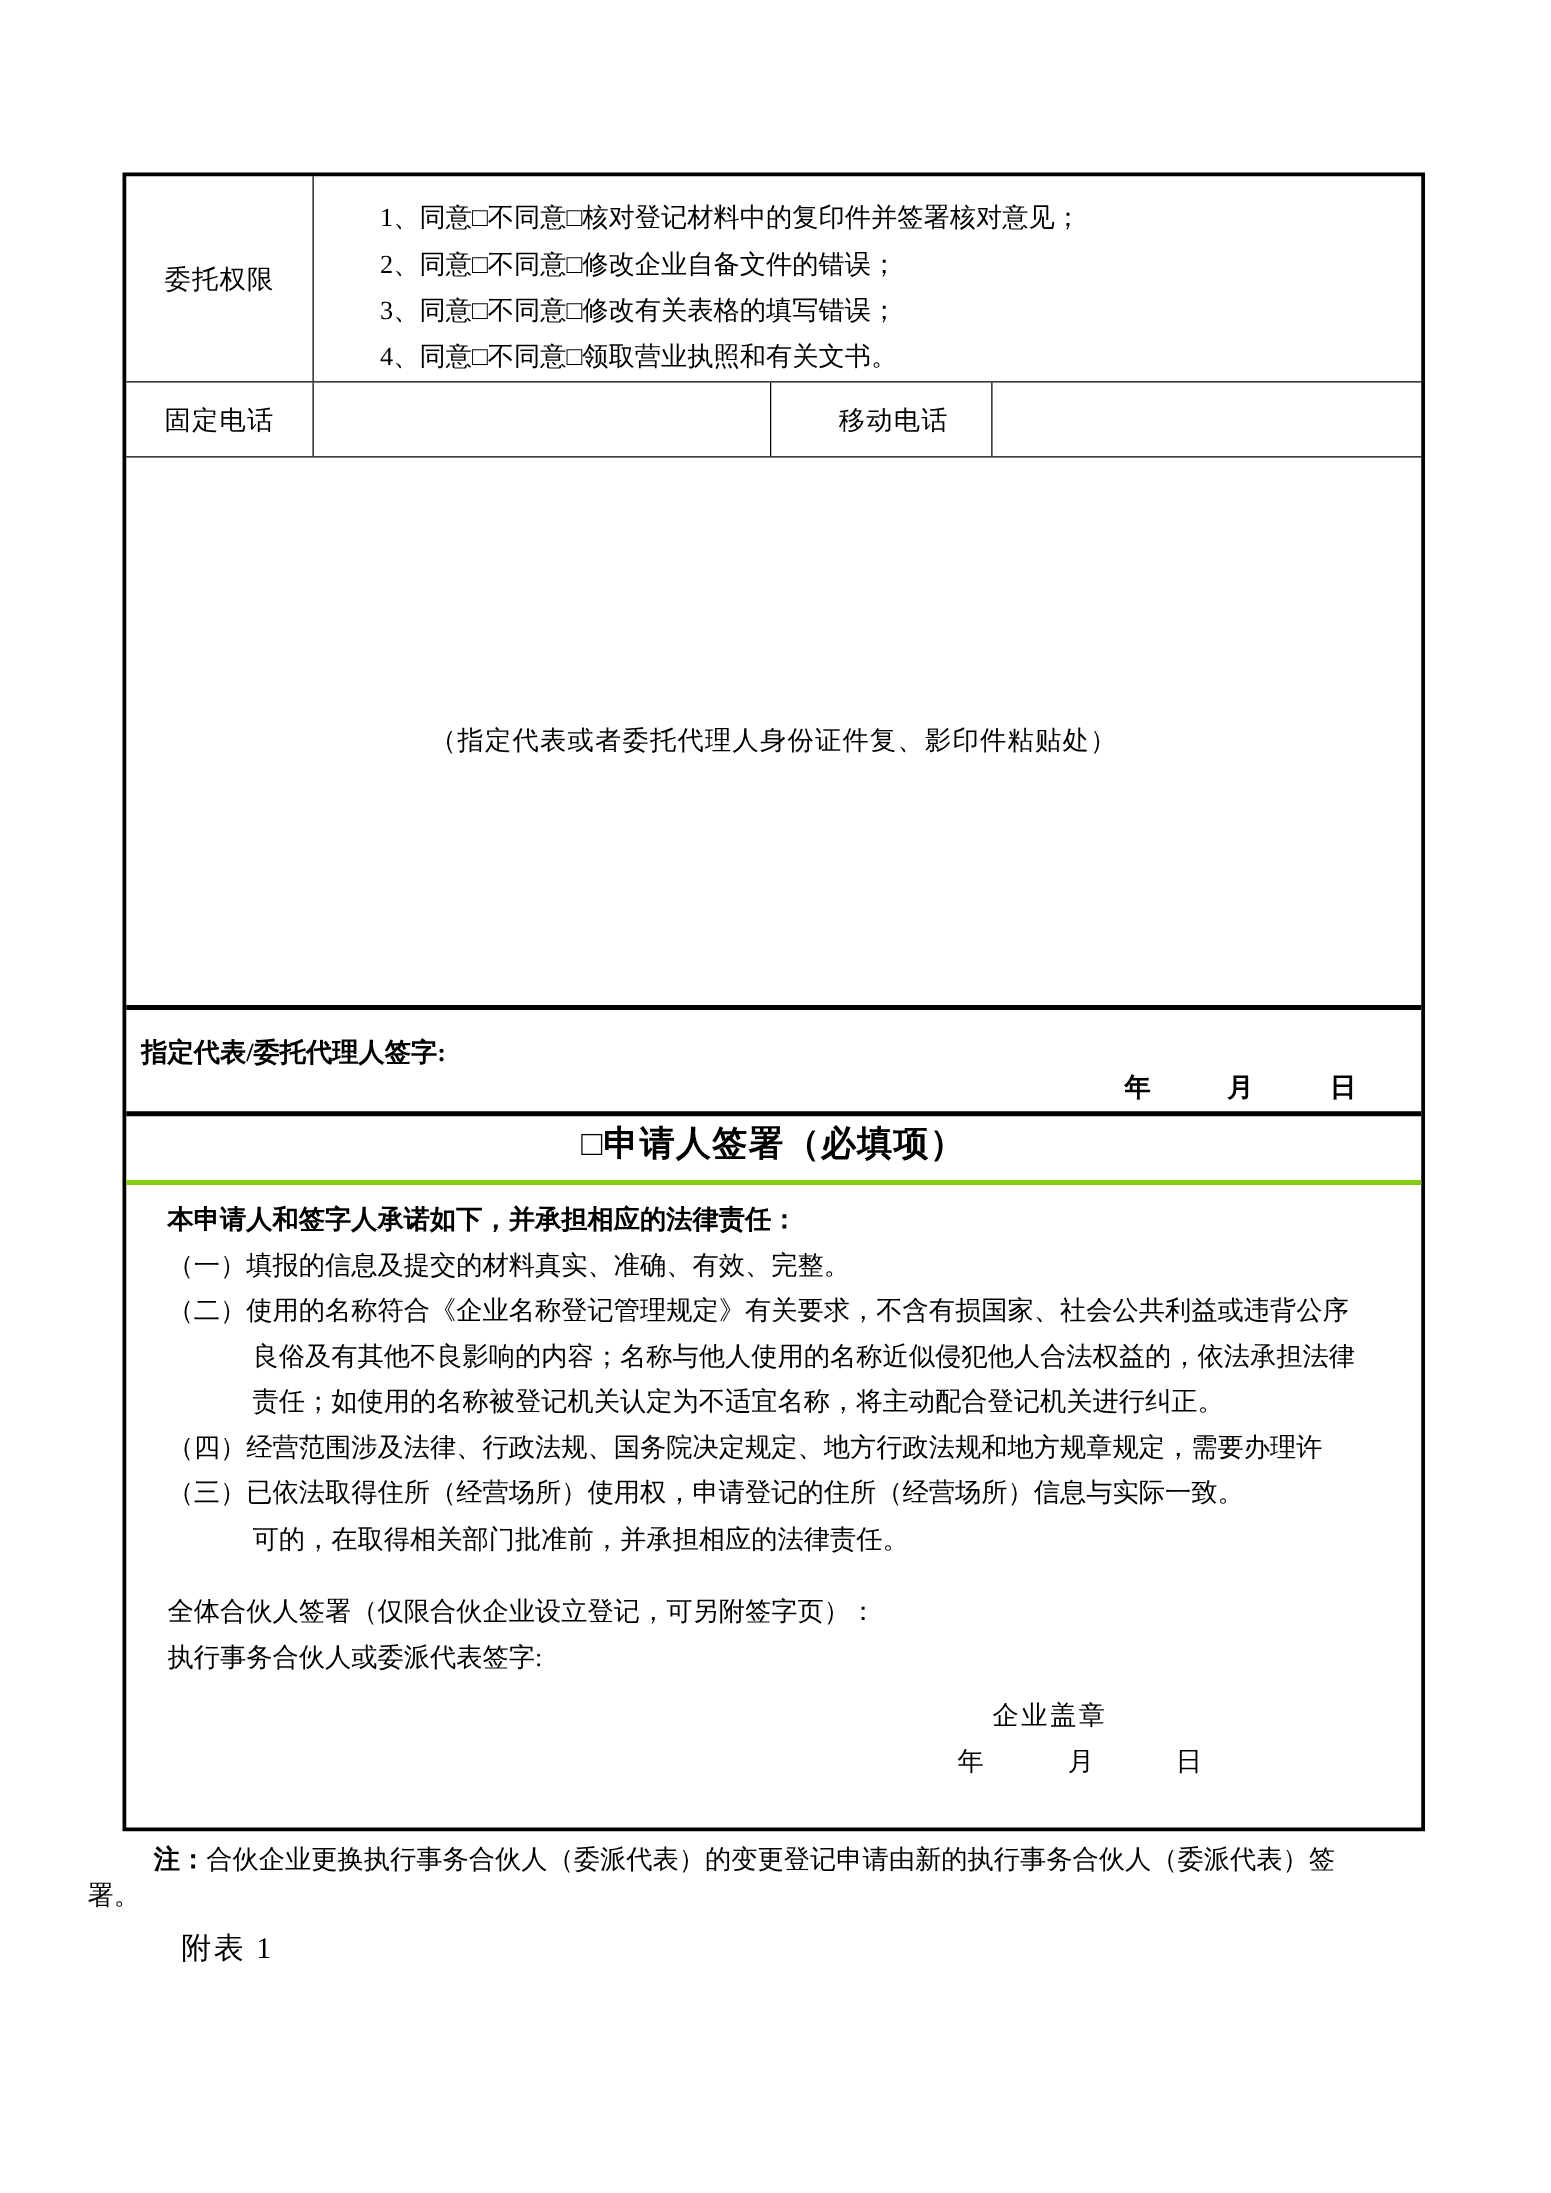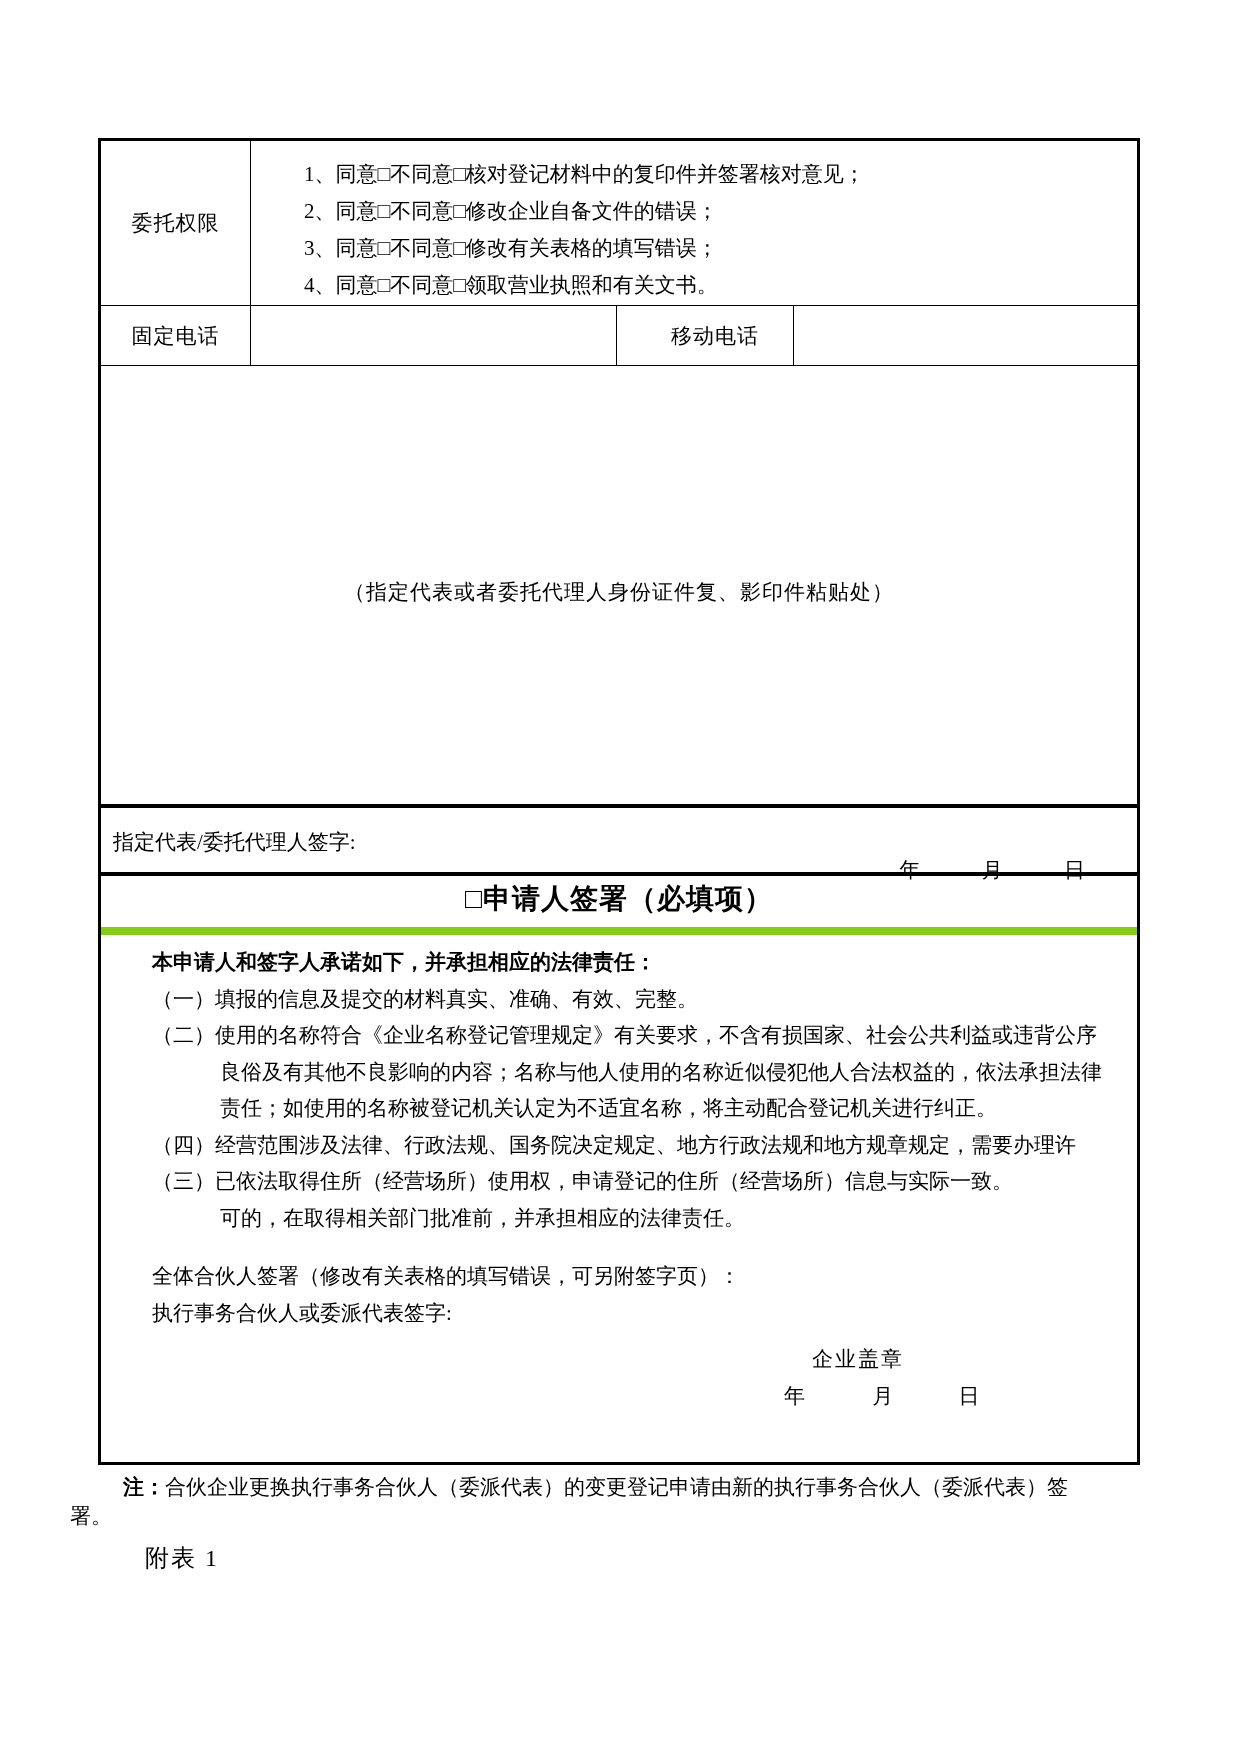--- a/index.html
+++ b/index.html
@@ -37,37 +37,37 @@
   .c-p1 { width:150px; border-right:1px solid #000; }
   .c-p2 { width:346px; border-right:1px solid #000; }
   .c-p3 { width:157px; border-right:1px solid #000; }
   .c-p4 { flex:1; }
 
   
   .r-paste { height:439px; border-top:1px solid #000; text-align:center; font-size:21px; }
   .paste-note { padding-top:212px; letter-spacing:1px; }
 
   
-  .r-sign { height:68px; border-top:4px solid #000; position:relative; font-size:21px; }
+  .r-sign { height:85px; border-top:4px solid #000; position:relative; font-size:21px;font-weight:bold; }
   .sign-label { position:absolute; left:12px; top:20px; }
   .sign-date { position:absolute; right:52px; top:48px; }
   .sign-date span { display:inline-block; }
   .sign-date .gap { margin-left:56px; }
 
   
   .r-header {
     height:55px; border-top:4px solid #000;
     text-align:center;
     font-family:Liberation Mono, monospace;
     font-weight:bold; font-size:28px; line-height:50px;
     letter-spacing:1px;
   }
 
   
-  .r-body { flex:1; border-top:8px solid #84cc16; font-size:21px; line-height:36.5px; padding:9px 18px 0 51px; position:relative; }
+  .r-body { flex:1; border-top:4px solid #84cc16; font-size:21px; line-height:36.5px; padding:9px 18px 0 33px; position:relative; }
   .intro { font-weight:bold; }
   .cm-line.cont { padding-left:68px; }
   .partner { margin-top:22px; }
   .seal-line { margin-top:10px; padding-left:660px; letter-spacing:2px; }
   .body-date { padding-left:632px; }
   .body-date span { display:inline-block; }
   .body-date .gap-a { margin-left:62px; }
   .body-date .gap-b { margin-left:60px; }
 
   
@@ -119,21 +119,21 @@
     <div class="r-body">
       <div class="intro">本申请人和签字人承诺如下，并承担相应的法律责任：</div>
       <div class="cm-line">（一）填报的信息及提交的材料真实、准确、有效、完整。</div>
       <div class="cm-line">（二）使用的名称符合《企业名称登记管理规定》有关要求，不含有损国家、社会公共利益或违背公序</div>
       <div class="cm-line cont">良俗及有其他不良影响的内容；名称与他人使用的名称近似侵犯他人合法权益的，依法承担法律</div>
       <div class="cm-line cont">责任；如使用的名称被登记机关认定为不适宜名称，将主动配合登记机关进行纠正。</div>
       <div class="cm-line">（四）经营范围涉及法律、行政法规、国务院决定规定、地方行政法规和地方规章规定，需要办理许</div>
       <div class="cm-line">（三）已依法取得住所（经营场所）使用权，申请登记的住所（经营场所）信息与实际一致。</div>
       <div class="cm-line cont">可的，在取得相关部门批准前，并承担相应的法律责任。</div>
 
-      <div class="cm-line partner">全体合伙人签署（修改有关表格的填写错误，可另附签字页）：</div>
+      <div class="cm-line partner">全体合伙人签署（仅限合伙企业设立登记，可另附签字页）：</div>
       <div class="cm-line">执行事务合伙人或委派代表签字:</div>
 
       <div class="seal-line">企业盖章</div>
       <div class="body-date">
         <span>年</span>
         <span class="gap-a">月</span>
         <span class="gap-b">日</span>
       </div>
     </div>
 

